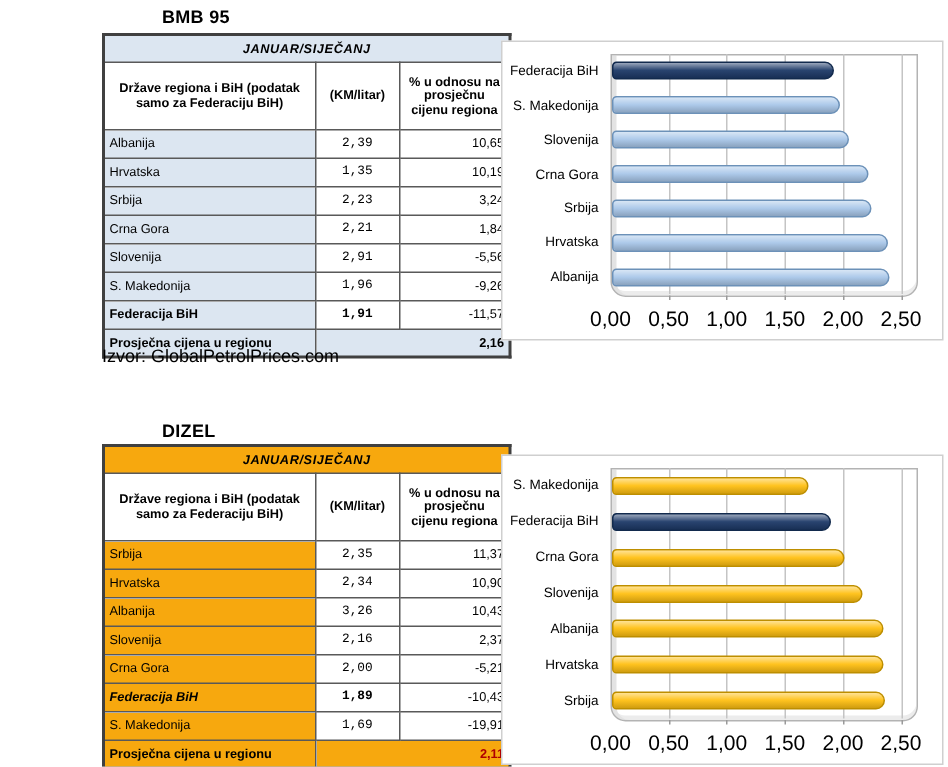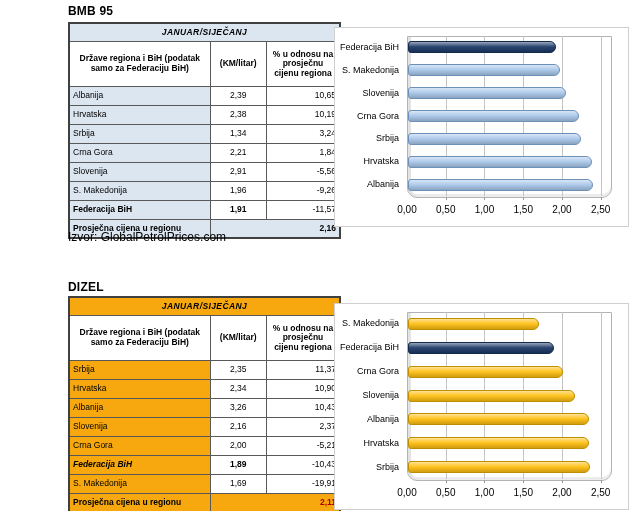--- a/index.html
+++ b/index.html
@@ -2,51 +2,51 @@
 <html><head>
 <meta charset="utf-8">
 <style>
   html,body{margin:0;padding:0;}
   body{
     width:632px;height:511px;position:relative;background:#ffffff;
     font-family:"Liberation Sans","DejaVu Sans",sans-serif;color:#000;
     overflow:hidden;
   }
   .abs{position:absolute;}
-  .sec-title{font-size:12px;font-weight:bold;letter-spacing:.2px;}
+  .sec-title{font-size:12px;font-weight:bold;letter-spacing:.2px;margin-left:40px;}
   
   table.ptable{border-collapse:collapse;table-layout:fixed;width:273px;
     border:2px solid #404040;}
   table.ptable td{border:1px solid #595959;font-size:8.5px;line-height:1.12;
     padding:1px 3px;vertical-align:middle;overflow:hidden;}
   td.month{font-size:11px;font-weight:bold;font-style:italic;text-align:center;
     height:15px;letter-spacing:.4px;}
   td.colhead{text-align:center;font-weight:bold;font-size:8.5px;height:42px;}
   td.c-name{height:16px;}
-  td.c-price{text-align:center;}
+  td.c-price{text-align:center;font-family:Liberation Mono, monospace;}
   td.c-pct{text-align:right;}
   tr.emph td.c-name, tr.emph td.c-price{font-weight:bold;}
   tr.emph.ital td.c-name{font-style:italic;}
   td.f-label{font-weight:bold;height:15px;}
   td.f-value{font-weight:bold;text-align:right;}
   
   .src{font-size:12px;line-height:13.5px;}
   
   .chart{background:#fff;border:1px solid #cfcfcf;}
   .plotarea{position:absolute;border:1px solid #b3b3b3;background:#fff;
     border-radius:0 0 10px 10px;
     box-shadow:inset 3px 0 0 #e3e3e3, inset 0 -3px 0 #ececec;}
   .gridline{position:absolute;width:1px;background:#c4c4c4;}
   .tickmark{position:absolute;width:1px;height:3px;background:#9a9a9a;}
   .bar{position:absolute;height:12px;border-radius:3px 6px 6px 3px;
     border:1px solid rgba(0,0,0,.35);box-sizing:border-box;}
   .bar-sheen{width:100%;height:100%;border-radius:inherit;
     background:linear-gradient(rgba(255,255,255,.55),rgba(255,255,255,.05) 48%,rgba(0,0,0,.18));}
   .cat-label{position:absolute;font-size:9px;text-align:right;white-space:nowrap;}
-  .x-label{position:absolute;font-size:10px;transform:translateX(-50%);white-space:nowrap;}
+  .x-label{position:absolute;font-size:14px;transform:translateX(-50%);white-space:nowrap;}
 </style>
 </head>
 <body>
 
 <div class="abs sec-title" style="left:68px;top:4px;">BMB 95</div>
 
 <table class="ptable abs" style="left:68px;top:22px;">
   <colgroup>
       <col style="width:140px">
       <col style="width:56px">
@@ -63,26 +63,26 @@
     </tr>
   </tbody>
   <tbody>
       <tr>
         <td class="c-name" style="background: rgb(220, 230, 241);">Albanija</td>
         <td class="c-price">2,39</td>
         <td class="c-pct">10,65</td>
       </tr>
       <tr>
         <td class="c-name" style="background: rgb(220, 230, 241);">Hrvatska</td>
-        <td class="c-price">2,38</td>
+        <td class="c-price">1,35</td>
         <td class="c-pct">10,19</td>
       </tr>
       <tr>
         <td class="c-name" style="background: rgb(220, 230, 241);">Srbija</td>
-        <td class="c-price">1,34</td>
+        <td class="c-price">2,23</td>
         <td class="c-pct">3,24</td>
       </tr>
       <tr>
         <td class="c-name" style="background: rgb(220, 230, 241);">Crna Gora</td>
         <td class="c-price">2,21</td>
         <td class="c-pct">1,84</td>
       </tr>
       <tr>
         <td class="c-name" style="background: rgb(220, 230, 241);">Slovenija</td>
         <td class="c-price">2,91</td>

